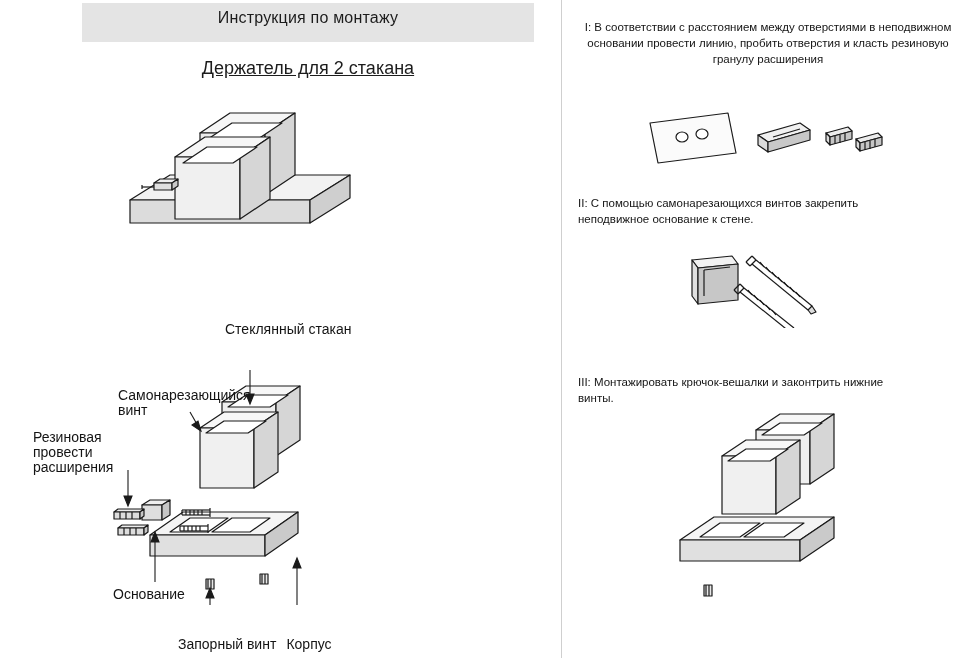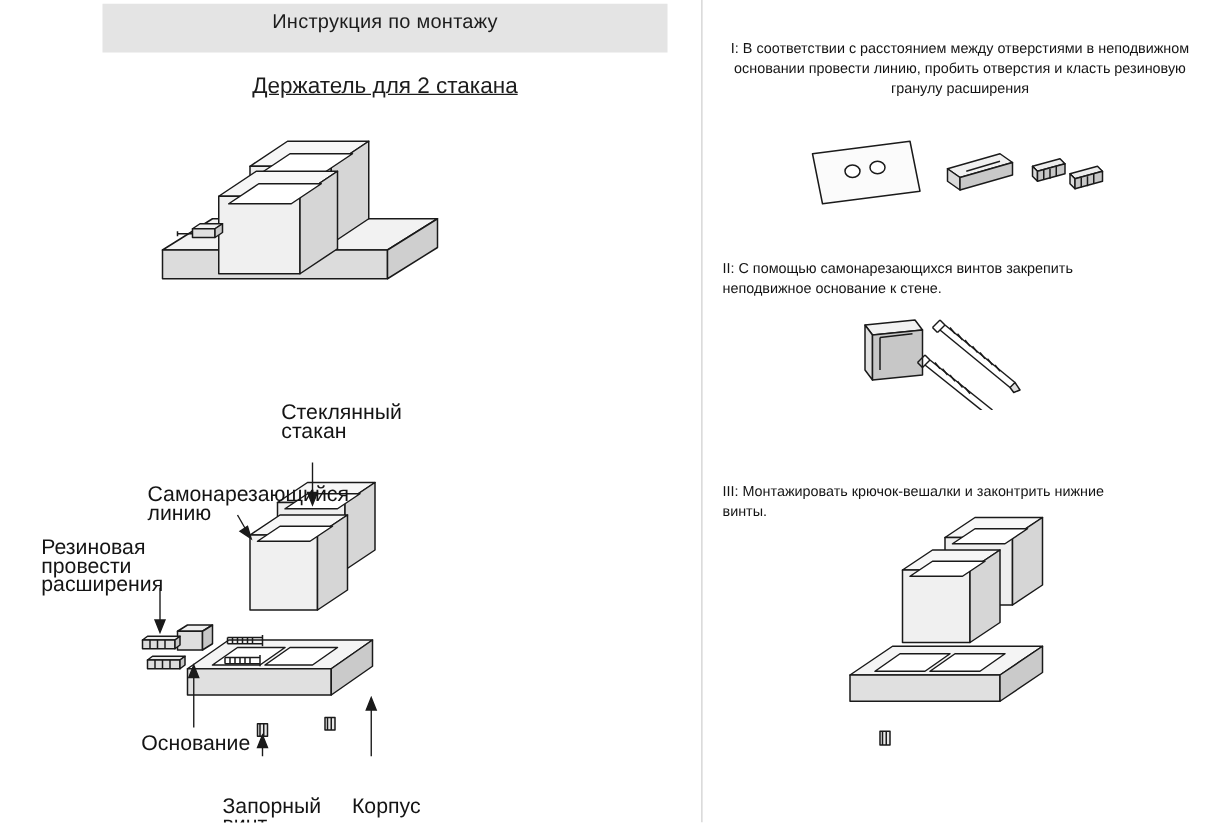--- a/index.html
+++ b/index.html
@@ -55,21 +55,20 @@
     text-align: center;
     font-size: 18px;
     color: #1c1c1c;
     text-decoration: underline;
   }
   .note {
     position: absolute;
     font-size: 11.5px;
     line-height: 16px;
     color: #141414;
-    margin-top: 12px;
   }
   .note-1 {
     left: 572px;
     top: 19px;
     width: 392px;
     text-align: center;
   }
   .note-2 {
     left: 578px;
     top: 195px;
@@ -77,21 +76,21 @@
     text-align: left;
   }
   .note-3 {
     left: 578px;
     top: 374px;
     width: 330px;
     text-align: left;
   }
   .lbl {
     position: absolute;
-    font-size: 17px;
+    font-size: 14px;
     line-height: 15px;
     color: #141414;
   }
   .lbl-glass     { left: 225px; top: 322px; width: 130px; text-align: left; }
   .lbl-screw     { left: 118px; top: 388px; width: 100px; text-align: left; }
   .lbl-granule   { left: 33px;  top: 430px; width: 115px; text-align: left; }
   .lbl-base      { left: 113px; top: 587px; width: 90px;  text-align: left; }
   .lbl-lockscrew { left: 178px; top: 637px; width: 100px; text-align: left; }
   .lbl-body      { left: 274px; top: 637px; width: 70px;  text-align: center; }
 
@@ -227,21 +226,21 @@
         <polygon points="55,172 51,182 59,182"></polygon>
         <path d="M110,270 L110,234" fill="none"></path>
         <polygon points="110,228 106,238 114,238"></polygon>
         <path d="M197,268 L197,205" fill="none"></path>
         <polygon points="197,198 193,208 201,208"></polygon>
       </g>
     </svg>
   </div>
 
   <div class="lbl lbl-glass">Стеклянный стакан</div>
-  <div class="lbl lbl-screw">Самонарезающийся линию</div>
+  <div class="lbl lbl-screw">Самонарезающийся винт</div>
   <div class="lbl lbl-granule">Резиновая провести расширения</div>
   <div class="lbl lbl-base">Основание</div>
   <div class="lbl lbl-lockscrew">Запорный винт</div>
   <div class="lbl lbl-body">Корпус</div>
 
   <div class="art" style="left:640px; top:105px;">
     <svg width="250" height="70" viewBox="0 0 250 70">
       <g fill="none" stroke="#1a1a1a" stroke-width="1.2" stroke-linejoin="round">
 
         <polygon points="10,18 88,8 96,48 18,58" fill="#fbfbfb"></polygon>

